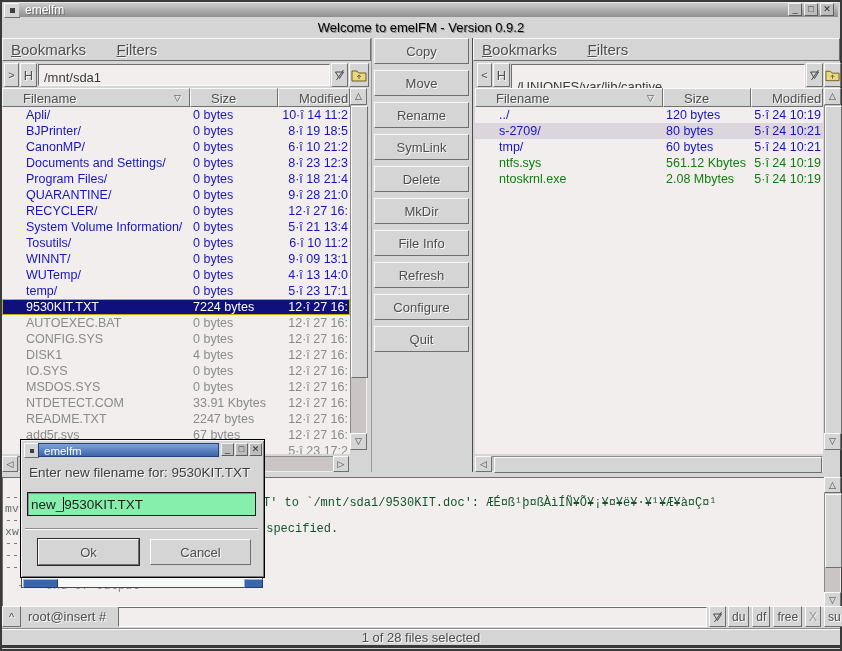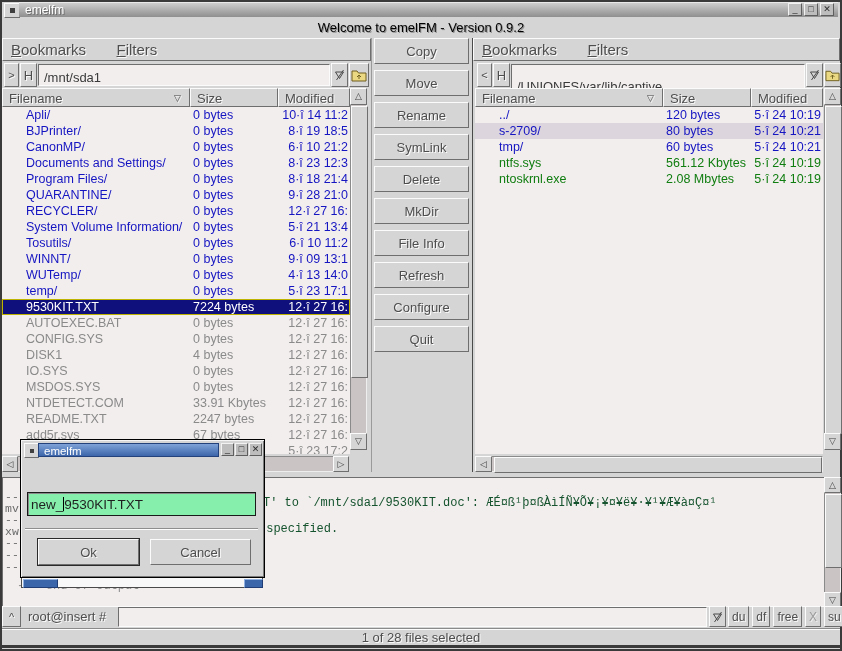--- a/index.html
+++ b/index.html
@@ -7,21 +7,21 @@
         font-family:"Liberation Sans",sans-serif;box-shadow:inset 0 0 0 2px #3a3a3a;}
   .abs{position:absolute;}
   .raised{background:#d5d5d5;border:1px solid;border-color:#fbfbfb #6e6e6e #6e6e6e #fbfbfb;}
   .sunken{border:1px solid;border-color:#6e6e6e #fbfbfb #fbfbfb #6e6e6e;background:#f3eeee;}
   .engr{color:#4e4e4e;text-shadow:1px 1px 0 rgba(255,255,255,.9);}
   .btn{display:flex;align-items:center;justify-content:center;font-size:13px;cursor:default;box-sizing:border-box;}
   .entry{background:#f3eeee;border:1px solid;border-color:#6e6e6e #fbfbfb #fbfbfb #6e6e6e;color:#3a3a3a;
          font-size:13px;display:flex;align-items:flex-end;padding:0 5px;white-space:nowrap;overflow:hidden;box-sizing:border-box;}
   .menu-label{display:inline-block;font-size:15px;margin-right:26px;}
   .menu-label::first-letter{text-decoration:underline;}
-  .hdrcell{position:absolute;top:0;height:19px;line-height:19px;font-size:13px;padding-left:6px;box-sizing:border-box;}
+  .hdrcell{position:absolute;top:0;height:19px;line-height:19px;font-size:13px;padding-left:20px;box-sizing:border-box;}
   .arrowglyph{font-family:"DejaVu Sans",sans-serif;font-size:9px;color:#3f3f3f;line-height:1;}
   .flist{position:absolute;background:#f3eeee;overflow:hidden;}
   .frow{position:relative;height:16px;line-height:16px;font-size:12.5px;white-space:nowrap;width:100%;}
   .frow .fname{position:absolute;left:24px;}
   .frow .fsize{position:absolute;left:191px;}
   .frow .fmod{position:absolute;left:278px;width:68px;text-align:right;overflow:hidden;}
   .frow.dir{color:#1515c1;}
   .frow.file{color:#8a8a8a;}
   .frow.exec{color:#0f7d0f;text-decoration:underline;}
   .frow.selected{background:#10107c;color:#fff;box-shadow:inset 0 0 0 1px #bdb300;}
@@ -432,20 +432,21 @@
     <div class="winbtn" style="left:200px;top:3px;width:13px;">
         <span>_</span>
       </div>
     <div class="winbtn" style="left:214px;top:3px;width:13px;">
         <span>□</span>
       </div>
     <div class="winbtn" style="left:228px;top:3px;width:13px;">
         <span>✕</span>
       </div>
 
+    <div class="abs" style="left:8px;top:25px;font-size:13.5px;color:#3f3f3f;text-shadow:1px 1px 0 rgba(255,255,255,.9);white-space:nowrap;">Enter new filename for: 9530KIT.TXT</div>
 
     <div class="abs" style="left:6px;top:52px;width:229px;height:24px;background:#86efac;border:1px solid #1a1a1a;box-shadow:inset 1px 1px 0 #8a8a8a;
                 box-sizing:border-box;display:flex;align-items:center;padding:0 3px;font-size:13.5px;color:#1f1f1f;white-space:pre;">
       <span>new_</span><span class="caret"></span><span>9530KIT.TXT</span>
     </div>
 
     <div class="sep" style="left:4px;top:88px;width:233px;"></div>
 
     <div class="abs btn raised" style="left:17px;top:99px;width:101px;height:26px;box-shadow:0 0 0 1px #2a2a2a;">
       <span class="engr">Ok</span>

